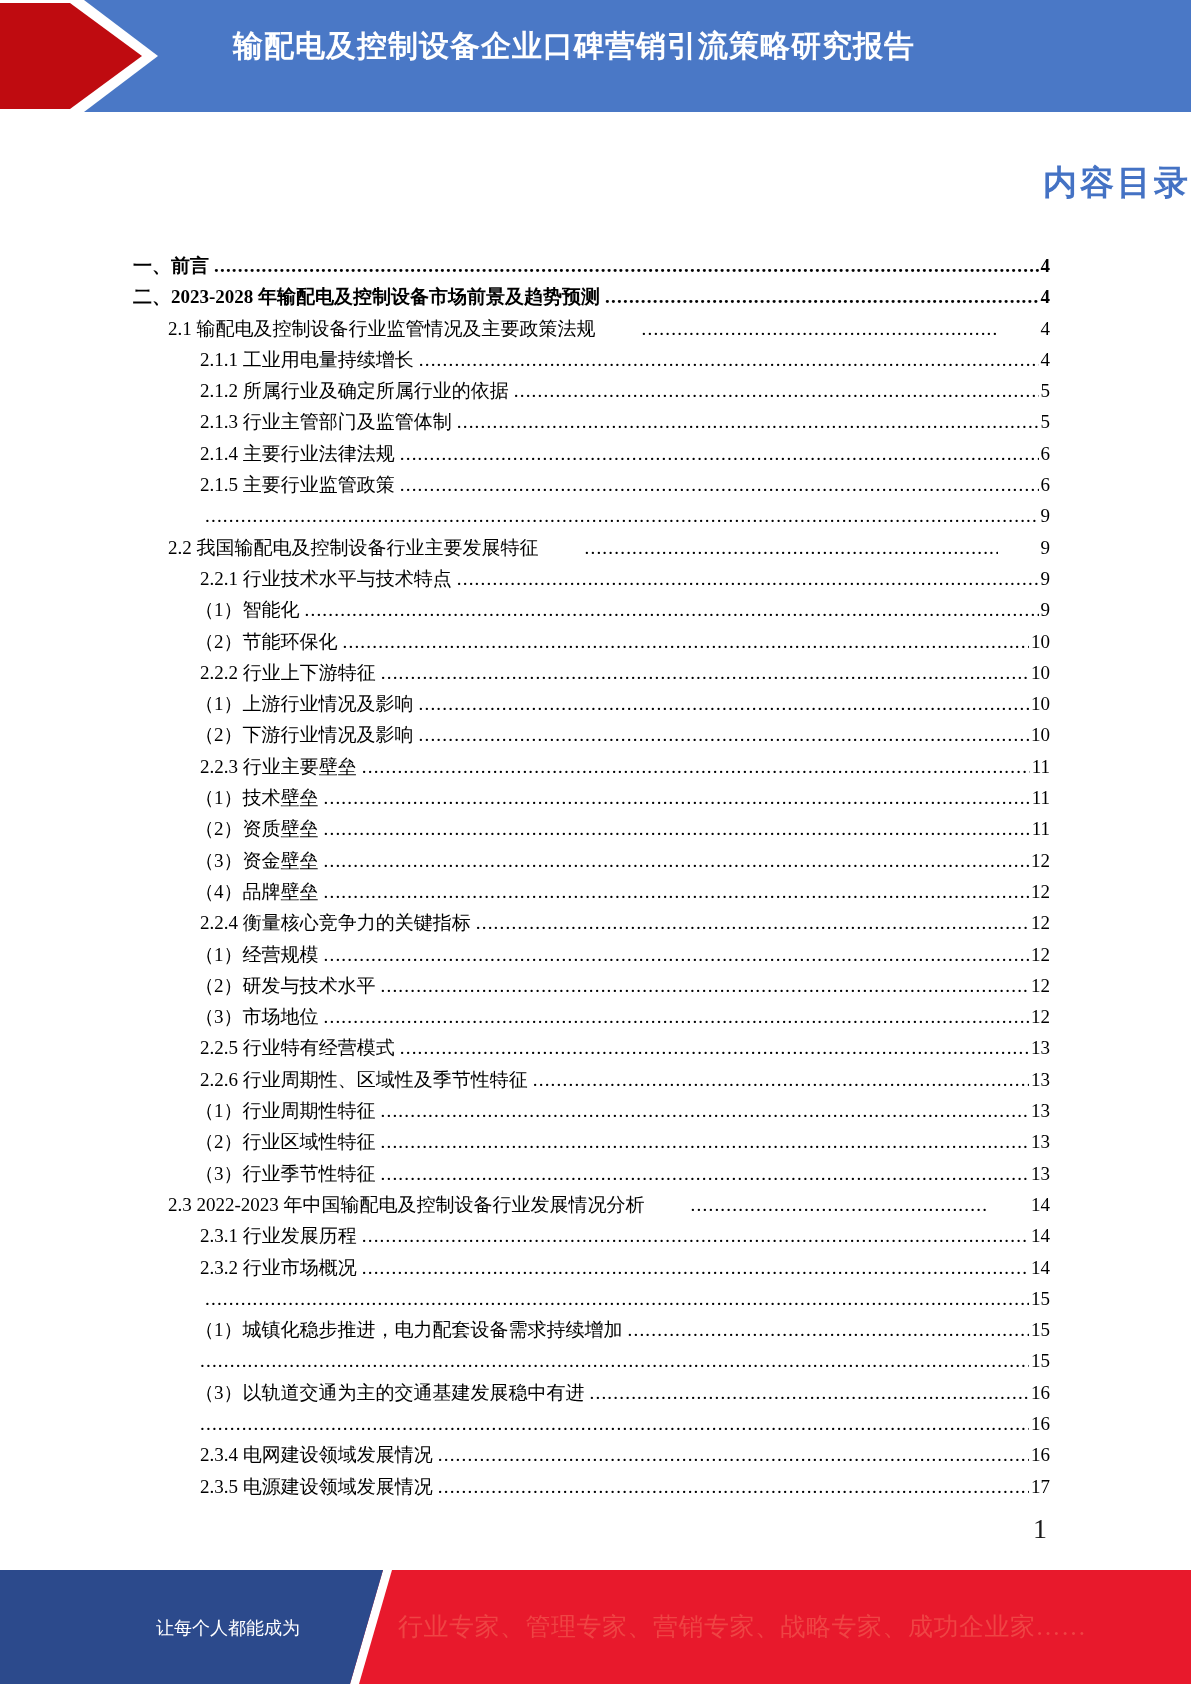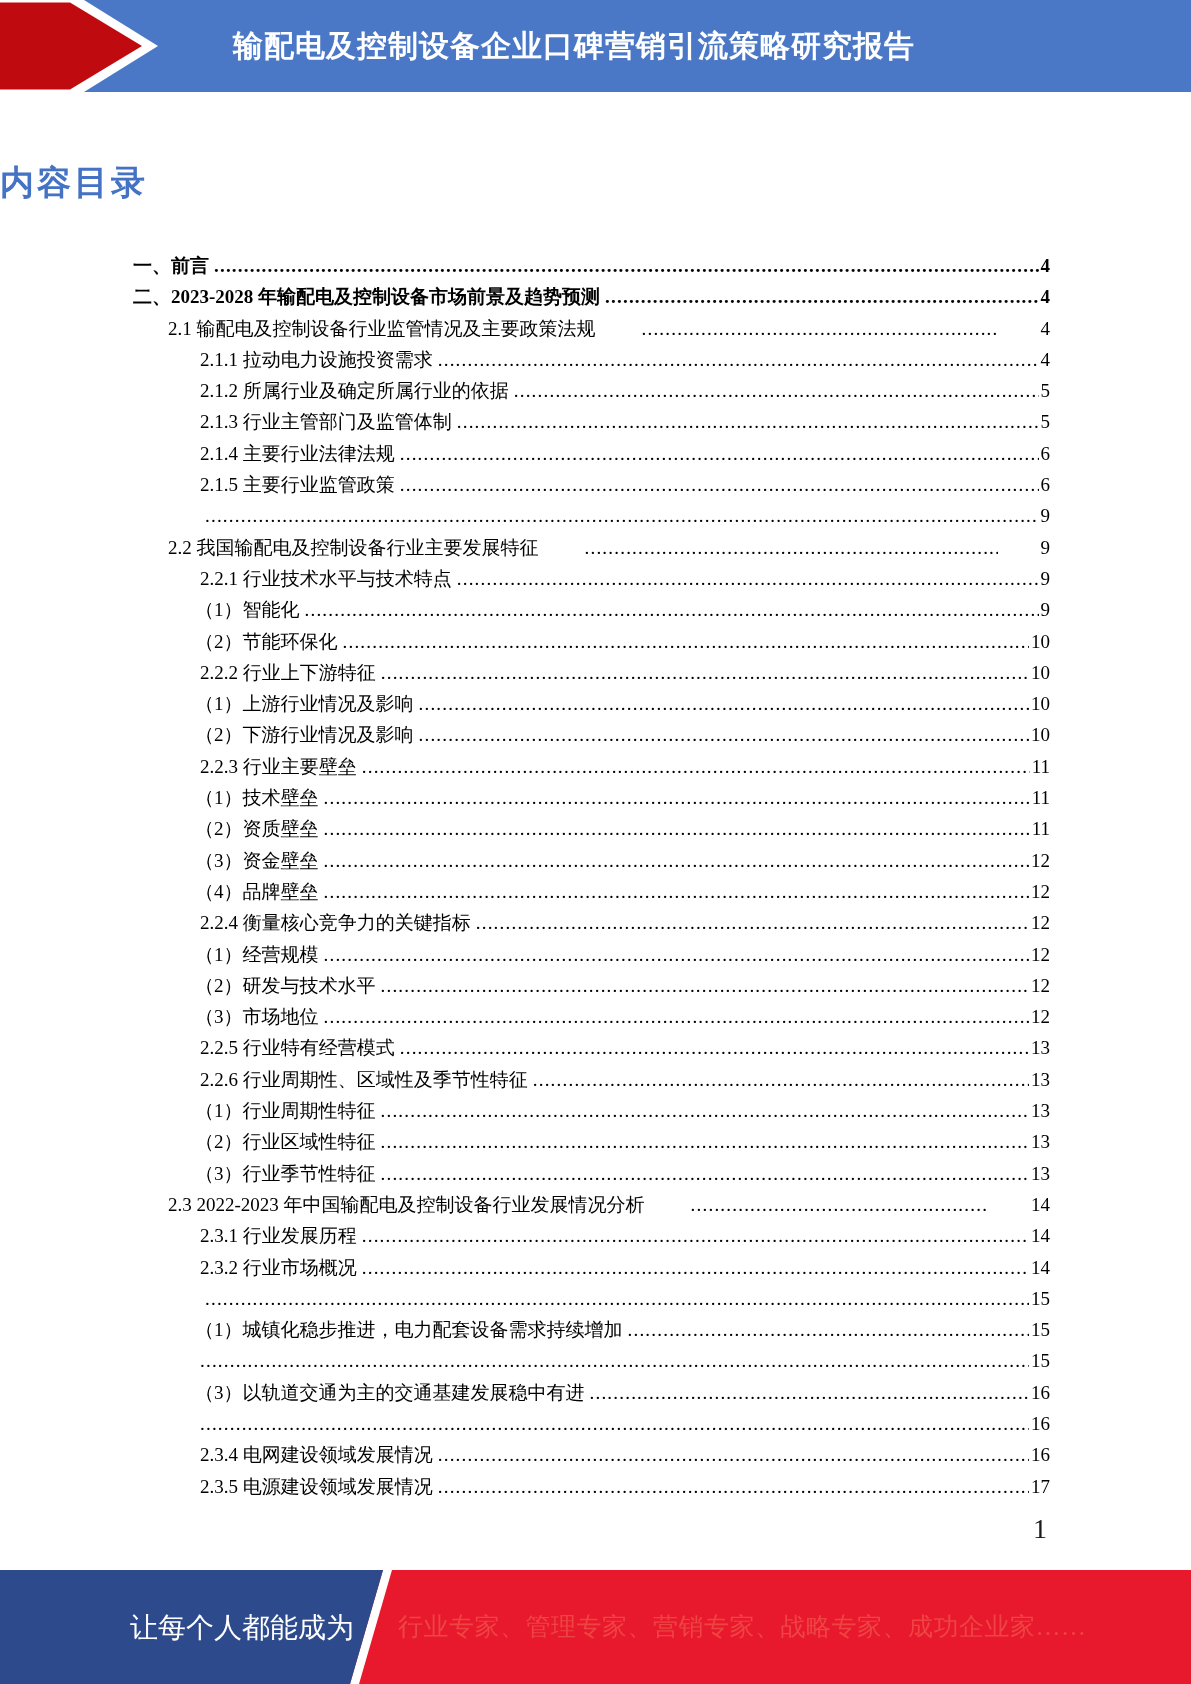--- a/index.html
+++ b/index.html
@@ -1,30 +1,30 @@
 <!DOCTYPE html>
 <html style="--banner-blue: #4a78c6; --arrow-red: #bf0b10; --title-blue: #4472c4; --footer-blue: #2c4a8c; --footer-red: #e8192c;"><head>
 <meta charset="utf-8">
 <style>
   html,body{margin:0;padding:0;background:#ffffff;}
   .page{position:relative;width:1191px;height:1684px;background:#ffffff;overflow:hidden;
         font-family:"Liberation Serif","DejaVu Serif",serif;color:#000;}
 
   
-  .banner{position:absolute;top:0;left:0;width:1191px;height:92px;}
+  .banner{position:absolute;top:0;left:0;width:1191px;height:112px;}
   .banner svg{position:absolute;top:0;left:0;width:100%;height:100%;display:block;}
   .banner-blue{fill:var(--banner-blue,#4a78c6);}
   .banner-white{fill:#ffffff;}
   .banner-red{fill:var(--arrow-red,#bf0b10);}
   .banner-title{position:absolute;left:233px;top:28px;
         font-family:"Liberation Sans","DejaVu Sans",sans-serif;
         font-weight:700;font-size:30px;line-height:36px;color:#ffffff;letter-spacing:1px;white-space:nowrap;}
 
   
-  .toc-title{position:absolute;top:160px;left:0;width:100%;margin:0;text-align:left;
+  .toc-title{position:absolute;top:160px;left:0;width:100%;margin:0;text-align:right;
         color:var(--title-blue,#4472c4);font-size:34px;line-height:46px;font-weight:700;letter-spacing:3px;}
 
   
   .toc{position:absolute;top:250px;left:133px;width:917px;}
   .toc-row{display:flex;align-items:flex-end;line-height:31.3px;font-size:19px;}
   .toc-row.bold{font-weight:700;}
   .level-2{padding-left:35px;gap:41px;}
   .level-3{padding-left:67px;}
   .level-4{padding-left:62px;}
   .toc-label{white-space:nowrap;}
@@ -34,21 +34,21 @@
 
   
   .page-number{position:absolute;top:1512px;right:144px;font-size:28px;line-height:34px;color:#1a1a1a;}
 
   
   .footer{position:absolute;left:0;bottom:0;width:1191px;height:114px;}
   .footer svg{position:absolute;top:0;left:0;width:100%;height:100%;display:block;}
   .footer-red-bg{fill:var(--footer-red,#e8192c);}
   .footer-stripe{fill:#ffffff;}
   .footer-blue-wedge{fill:var(--footer-blue,#2c4a8c);}
-  .footer-left{position:absolute;left:130px;top:42px;color:#ffffff;font-size:28px;line-height:32px;white-space:nowrap;}
+  .footer-left{position:absolute;left:156px;top:42px;color:#ffffff;font-size:18px;line-height:32px;white-space:nowrap;}
   .footer-right{position:absolute;left:398px;top:40px;color:#ef4444;font-size:25px;line-height:34px;letter-spacing:0.5px;white-space:nowrap;}
 </style>
 </head>
 <body>
 
 <div class="page">
 
   <header class="banner">
     <svg viewBox="0 0 1191 112" preserveAspectRatio="none">
       <rect class="banner-blue" x="0" y="0" width="1191" height="112"></rect>
@@ -70,21 +70,21 @@
       <span class="toc-label">二、2023-2028 年输配电及控制设备市场前景及趋势预测</span>
       <span class="toc-dots"></span>
       <span class="toc-page">4</span>
     </div>
       <div class="toc-row level-2">
       <span class="toc-label">2.1 输配电及控制设备行业监管情况及主要政策法规</span>
       <span class="toc-dots"></span>
       <span class="toc-page">4</span>
     </div>
       <div class="toc-row level-3">
-      <span class="toc-label">2.1.1 拉动电力设施投资需求</span>
+      <span class="toc-label">2.1.1 工业用电量持续增长</span>
       <span class="toc-dots"></span>
       <span class="toc-page">4</span>
     </div>
       <div class="toc-row level-3">
       <span class="toc-label">2.1.2 所属行业及确定所属行业的依据</span>
       <span class="toc-dots"></span>
       <span class="toc-page">5</span>
     </div>
       <div class="toc-row level-3">
       <span class="toc-label">2.1.3 行业主管部门及监管体制</span>

